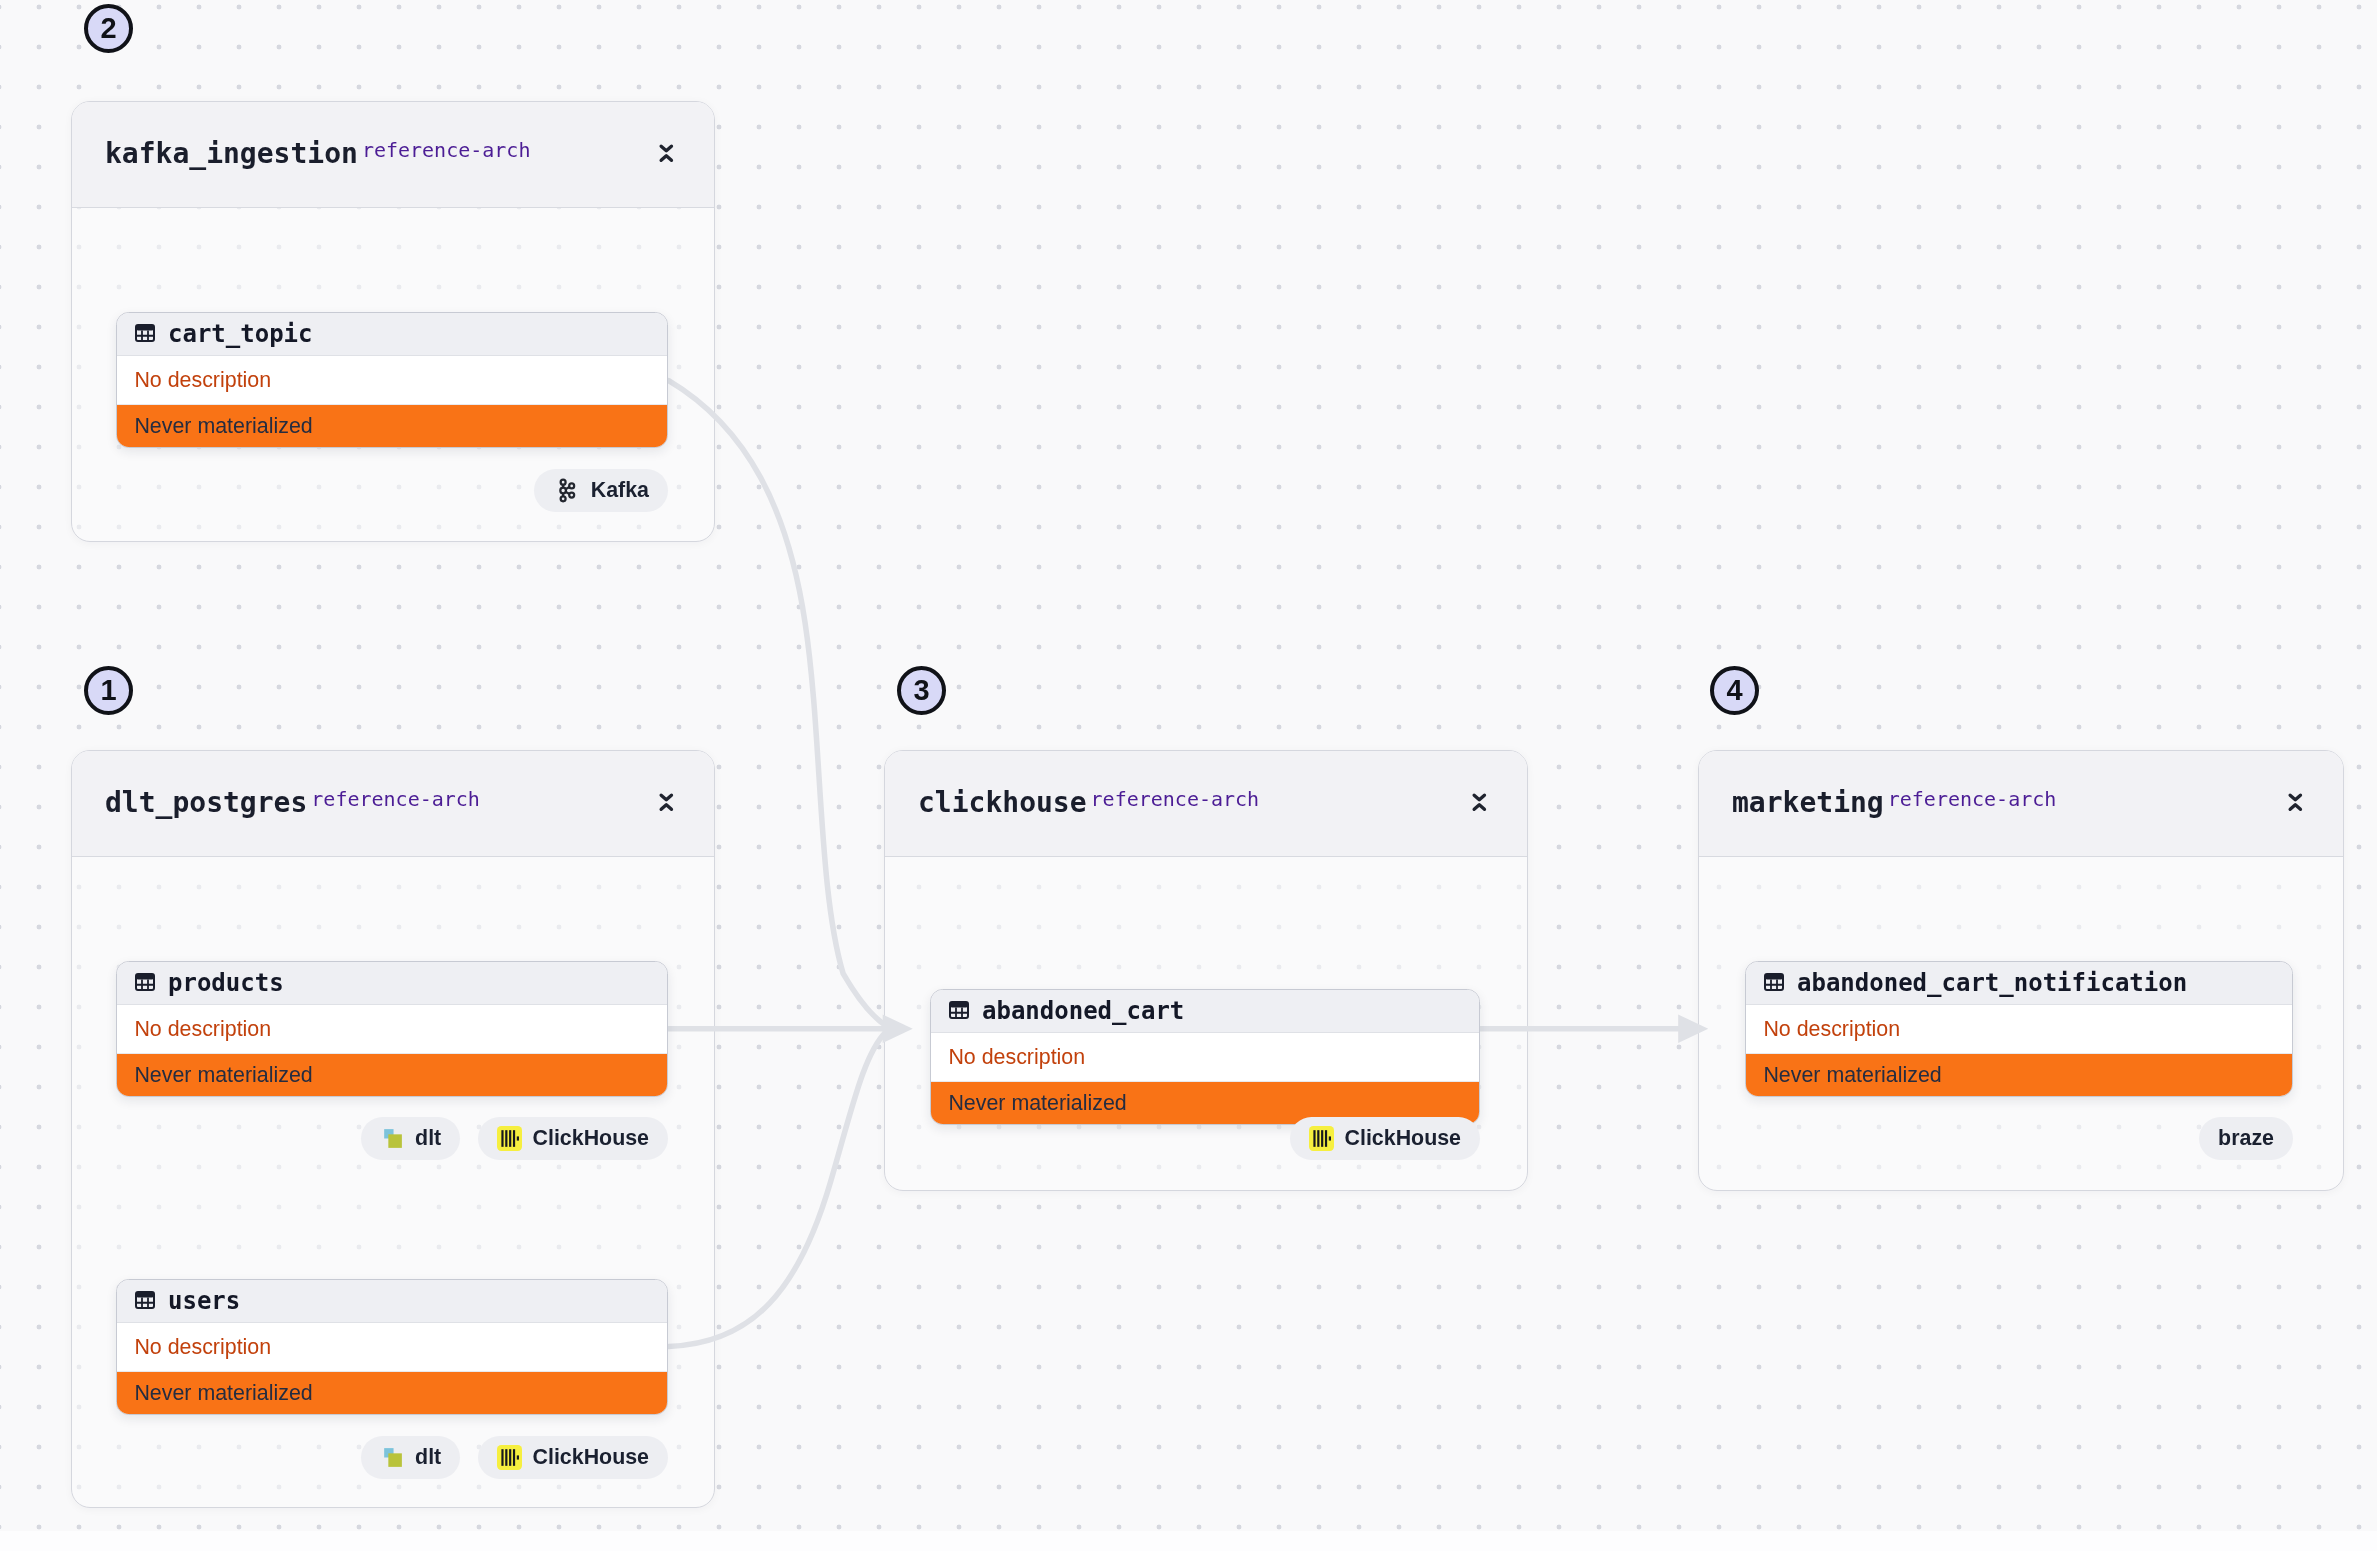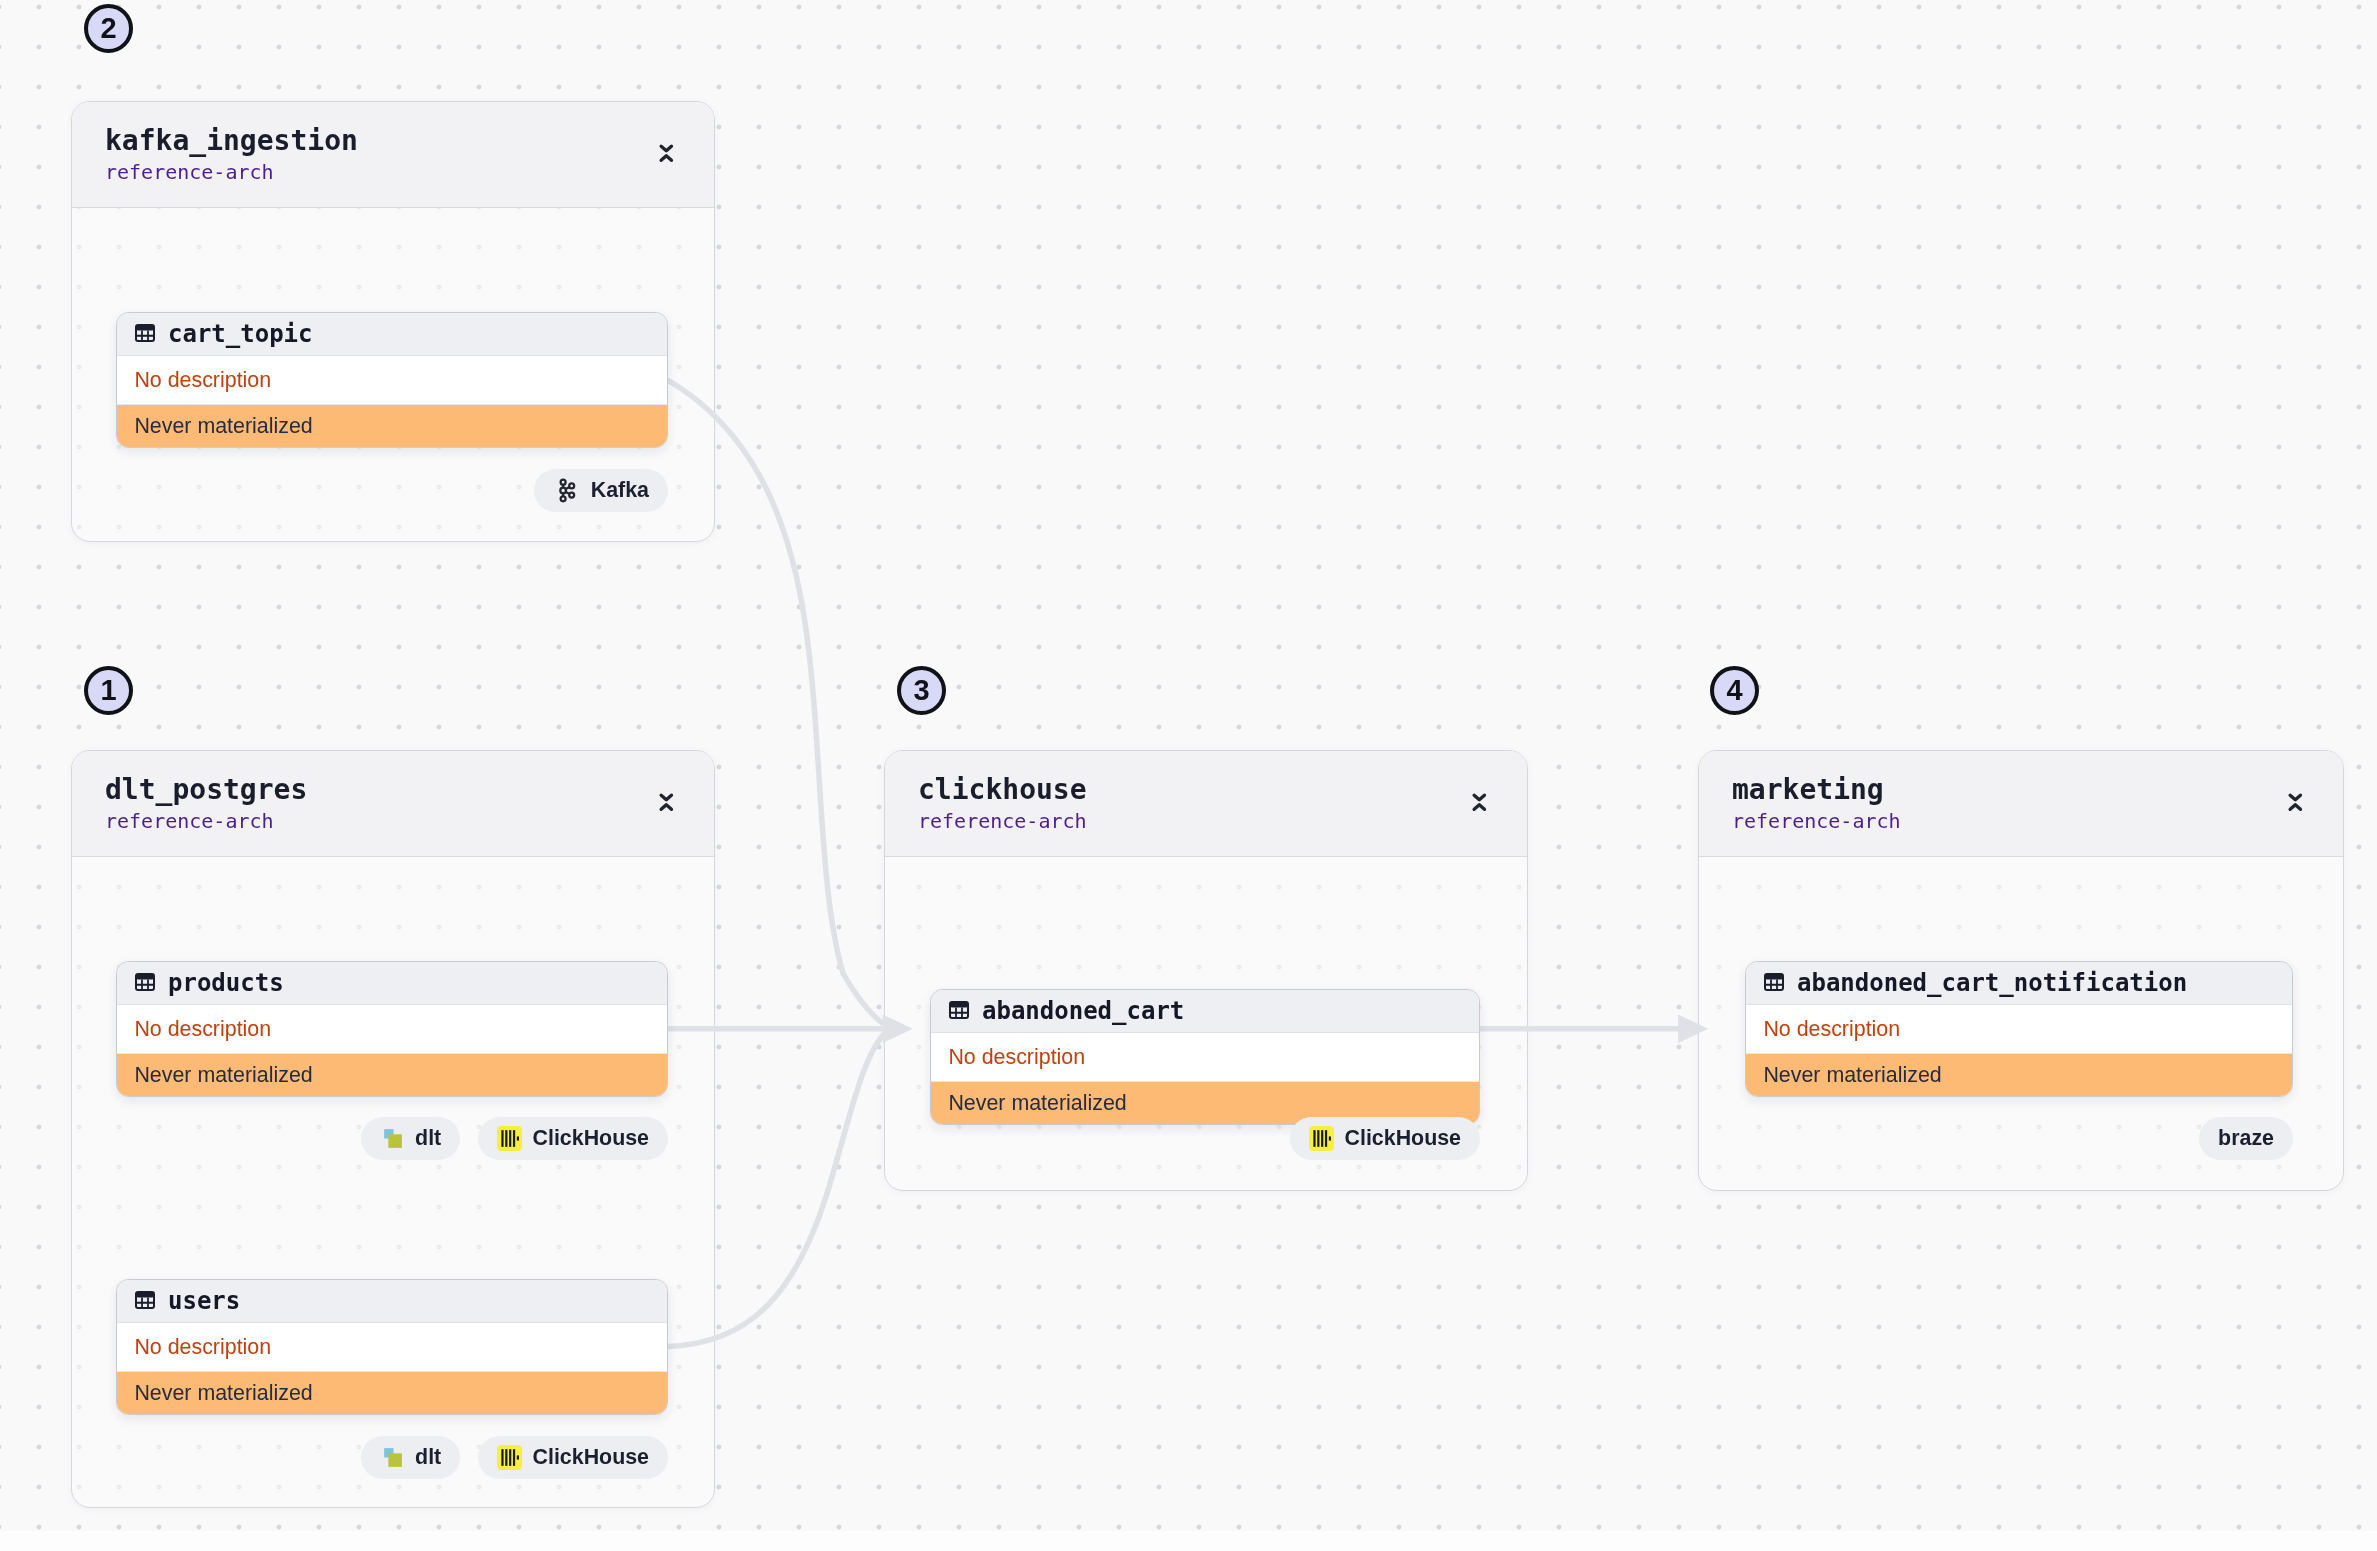--- a/index.html
+++ b/index.html
@@ -22,21 +22,21 @@
     box-shadow: 0 1.6px 8px rgba(30,35,60,0.04);
   }
   .group-header {
     height: 106px; display: flex; align-items: center;
     padding: 0 33px;
     background: #F2F2F5;
     border-bottom: 1.2px solid #D8DAE0;
     border-radius: 17.4px 17.4px 0 0;
     cursor: pointer;
   }
-  .group-titles { display: flex; flex-direction: column; gap: 4px; justify-content: flex-end; }
+  .group-titles { display: flex; flex-direction: row; gap: 4px; justify-content: flex-end; }
   .group-title {
     font-family: "DejaVu Sans Mono", "Liberation Mono", monospace;
     font-weight: 700; font-size: 28px; color: #1A1E2C; line-height: 1.1;
   }
   .group-subtitle {
     font-family: "DejaVu Sans Mono", "Liberation Mono", monospace;
     font-size: 20px; color: #4c1d95; line-height: 1.1;
   }
   .collapse-btn {
     margin-left: auto; background: transparent; border: none; cursor: pointer;
@@ -69,21 +69,21 @@
     font-family: "DejaVu Sans Mono", "Liberation Mono", monospace;
     font-weight: 700; font-size: 24px; color: #141827; white-space: nowrap;
   }
   .asset-desc {
     height: 49px; flex: none; display: flex; align-items: center;
     padding: 0 17.4px; background: #FFFFFF; border-bottom: 0.8px solid #E8E9EE;
     font-size: 21.4px; color: #c2410c;
   }
   .asset-status {
     flex: 1; display: flex; align-items: center;
-    padding: 0 17.4px; background: #fdba74;
+    padding: 0 17.4px; background: #f97316;
     font-size: 21.4px; color: #252C40;
   }
 
   
   .tag-row { position: absolute; z-index: 3; display: flex; gap: 18px; justify-content: flex-end; }
   .tag {
     height: 43px; display: inline-flex; align-items: center; gap: 10.3px;
     background: #EDEEF2; border-radius: 21.4px; padding: 0 19px;
     font-weight: 700; font-size: 21.4px; color: #1A2030; cursor: pointer;
     white-space: nowrap;

